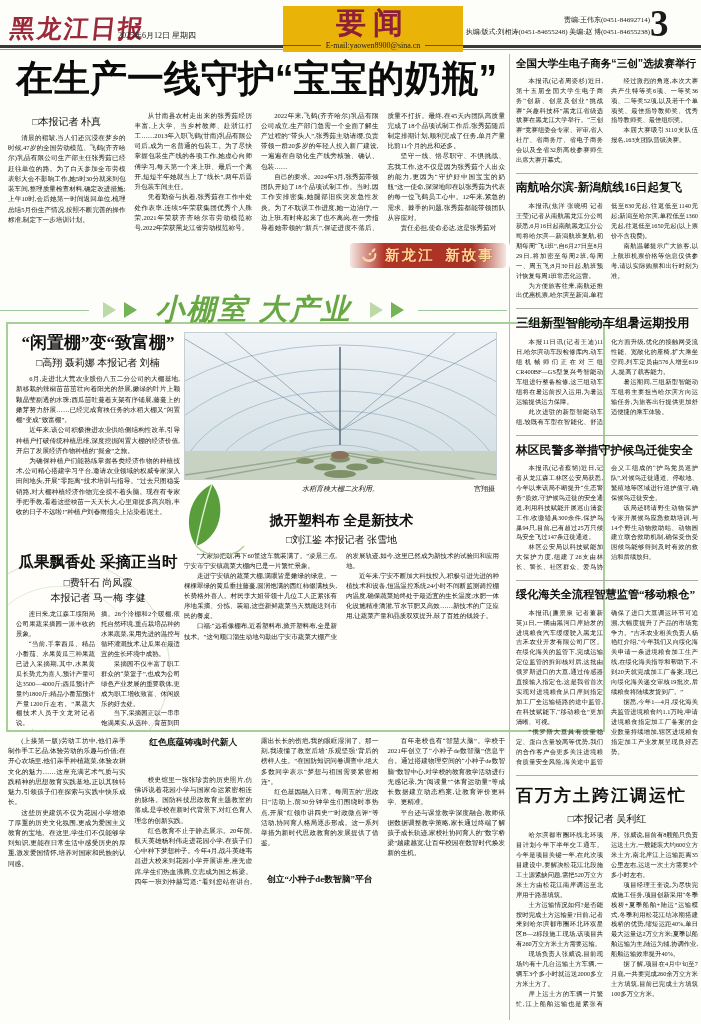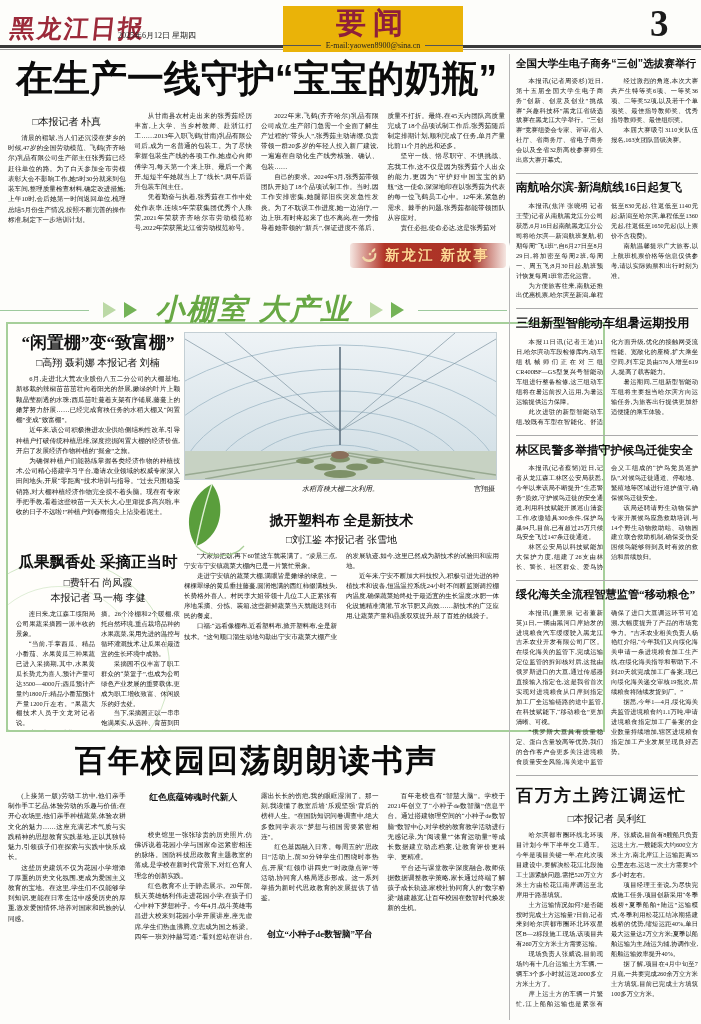--- a/index.html
+++ b/index.html
@@ -30,21 +30,21 @@
   .lead{position:absolute;left:8px;top:52px;width:497px;}
   .lead h1{margin:6px 0 10px;font-size:37px;font-weight:900;text-align:center;
            letter-spacing:0px;font-family:"Liberation Sans",sans-serif;color:#0b0b0b;line-height:1.15;}
   .lead .cols{column-count:4;column-gap:9px;font-size:6.6px;height:180px;overflow:hidden;}
   
   .series-banner{position:absolute;left:350px;top:243px;width:156px;height:25px;z-index:5;
        display:flex;align-items:center;gap:6px;padding:0 10px;box-sizing:border-box;
        background:linear-gradient(90deg,rgba(190,70,50,.12),#b23527 22%,#a93226 78%,rgba(190,70,50,.12));
        border-radius:3px;outline:4px solid #fdfdfa;}
   .series-banner .txt{font-size:14.5px;font-weight:900;color:#ffd795;letter-spacing:2px;
-       font-family:Liberation Sans, sans-serif;white-space:nowrap;text-shadow:0 0 1px #7e1f15;}
+       font-family:Liberation Mono, monospace;white-space:nowrap;text-shadow:0 0 1px #7e1f15;}
   
   .gs-titlerow{position:absolute;left:0;top:290px;width:507px;display:flex;align-items:center;gap:14px;z-index:2;}
   .gs-titlerow .gln{flex:1;border-top:1.5px solid #9dc99d;height:0;}
   .tri{width:0;height:0;border-top:8px solid transparent;border-bottom:8px solid transparent;}
   .tri.light{border-left:13px solid #bcd9a6;}
   .tri.dark{border-left:13px solid #74b357;margin-left:-6px;}
   .gs-title{font-size:29px;font-weight:900;font-style:italic;color:#68a844;white-space:nowrap;
             font-family:"Liberation Sans",sans-serif;letter-spacing:2px;padding:0 4px;}
   .greenbox{position:absolute;left:6px;top:322px;width:599px;height:410px;border:2px solid #a6cf9a;
             background:#fffefb;overflow:hidden;box-sizing:border-box;}
@@ -93,20 +93,24 @@
 
   <div class="center-box">
     <div class="section-title">要闻</div>
     <div class="email-row">
       <span class="ln"></span>
       <span class="em">E-mail:yaowen8900@sina.cn</span>
       <span class="ln"></span>
     </div>
   </div>
 
+  <div class="credits">
+    <div>责编:王伟东(0451-84692714)</div>
+    <div>执编/版式:刘相涛(0451-84655248)  美编:赵 博(0451-84655238)</div>
+  </div>
   <div class="pagenum">3</div>
 
   <div class="lead">
     <h1>在生产一线守护“宝宝的奶瓶”</h1>
     <div class="cols jtxt">
       <p class="byline">□本报记者 朴真</p>
       <p>清晨的褶皱,当人们还沉浸在梦乡的时候,47岁的全国劳动模范、飞鹤(齐齐哈尔)乳品有限公司生产部主任张秀茹已经赶往单位的路。为了白天参加全市劳模表彰大会不影响工作,她5时30分就来到包装车间,整理质量检查材料,确定改进措施;上午10时,会后她第一时间返回单位,梳理总结5月份生产情况,按照不断完善的操作标准,制定下一步培训计划。</p>
       <p>从甘南县农村走出来的张秀茹经历丰富,上大学、当乡村教师、赴浙江打工……2013年入职飞鹤(甘南)乳品有限公司后,成为一名普通的包装工。为了尽快掌握包装生产线的各项工作,她虚心向师傅学习,每天第一个来上班、最后一个离开,短短半年她就当上了“线长”,两年后晋升包装车间主任。</p>
       <p>凭着勤奋与执着,张秀茹在工作中处处作表率,连续5年荣获集团优秀个人殊荣,2021年荣获齐齐哈尔市劳动模范称号,2022年荣获黑龙江省劳动模范称号。</p>
       <p>2022年末,飞鹤(齐齐哈尔)乳品有限公司成立,生产部门急需一个全面了解生产过程的“带头人”,张秀茹主动请缨,负责带领一群20多岁的年轻人投入新厂建设,一遍遍在自动化生产线旁核验、确认、包装……</p>
@@ -223,21 +227,20 @@
       <div class="txt jtxt">
         <p>“大家加把劲,再下60筐这车就装满了。”凌晨三点,宁安市宁安镇蔬菜大棚内已是一片繁忙景象。</p>
         <p>走进宁安镇的蔬菜大棚,满眼皆是嫩绿的绿意。一棵棵翠绿的黄瓜垂挂藤蔓,圆润饱满的西红柿缀满枝头,长势格外喜人。村民李大姐带领十几位工人正紧张有序地采摘、分拣、装箱,这些新鲜蔬菜当天就能送到市民的餐桌。</p>
         <p>口福:“远看像棚布,近看塑料布,掀开塑料布,全是新技术。”这句顺口溜生动地勾勒出宁安市蔬菜大棚产业的发展轨迹,如今,这里已然成为新技术的试验田和应用地。</p>
         <p>近年来,宁安不断加大科技投入,积极引进先进的种植技术和设备,恒温温控系统24小时不间断监测调控棚内温度,确保蔬菜始终处于最适宜的生长温度;水肥一体化设施精准滴灌,节水节肥又高效……新技术的广泛应用,让蔬菜产量和品质双双提升,鼓了百姓的钱袋子。</p>
       </div>
     </div>
   </div>
 
   <div class="campus">
-    <h1>百年校园回荡朗朗读书声</h1>
     <div class="cols jtxt">
       <p>(上接第一版)劳动工坊中,他们亲手制作手工艺品,体验劳动的乐趣与价值;在开心农场里,他们亲手种植蔬菜,体验农耕文化的魅力……这座充满艺术气质与实践精神的思想教育实践基地,正以其独特魅力,引领孩子们在探索与实践中快乐成长。</p>
       <p>这些历史建筑不仅为花园小学增添了厚重的历史文化氛围,更成为爱国主义教育的宝地。在这里,学生们不仅能够学到知识,更能在日常生活中感受历史的厚重,激发爱国情怀,培养对国家和民族的认同感。</p>
       <div class="subhead">红色底蕴铸魂时代新人</div>
       <p>校史馆里一张张珍贵的历史照片,仿佛诉说着花园小学与国家命运紧密相连的脉络。国防科技思政教育主题教室的落成,是学校在新时代背景下,对红色育人理念的创新实践。</p>
       <p>红色教育不止于静态展示。20年前,航天英雄杨利伟走进花园小学,在孩子们心中种下梦想种子。今年4月,战斗英雄韦昌进大校来到花园小学开展讲座,座无虚席,学生们热血沸腾,立志成为国之栋梁。四年一班刘仲赫写道:“看到您站在讲台,露出长长的伤疤,我的眼眶湿润了。那一刻,我读懂了教室后墙‘乐观坚强’背后的榜样人生。”在国防知识问卷调查中,绝大多数同学表示“梦想与祖国需要紧密相连”。</p>
       <p>红色基因融入日常。每周五的“思政日”活动上,前30分钟学生们围绕时事热点,开展“红领巾讲四史”“时政微点评”等活动,协同育人格局逐步形成。这一系列举措为新时代思政教育的发展提供了借鉴。</p>
       <div class="subhead">创立“小种子de数智脑”平台</div>
       <p>百年老校也有“智慧大脑”。学校于2021年创立了“小种子de数智脑”信息平台。通过搭建物理空间的“小种子de数智脑”数智中心,对学校的教育教学活动进行无感记录,为“阅读量”“体育运动量”等成长数据建立动态档案,让教育评价更科学、更精准。</p>
       <p>平台还与课堂教学深度融合,教师依据数据调整教学策略,家长通过终端了解孩子成长轨迹,家校社协同育人的“数字桥梁”越建越宽,让百年校园在数智时代焕发新的生机。</p>

